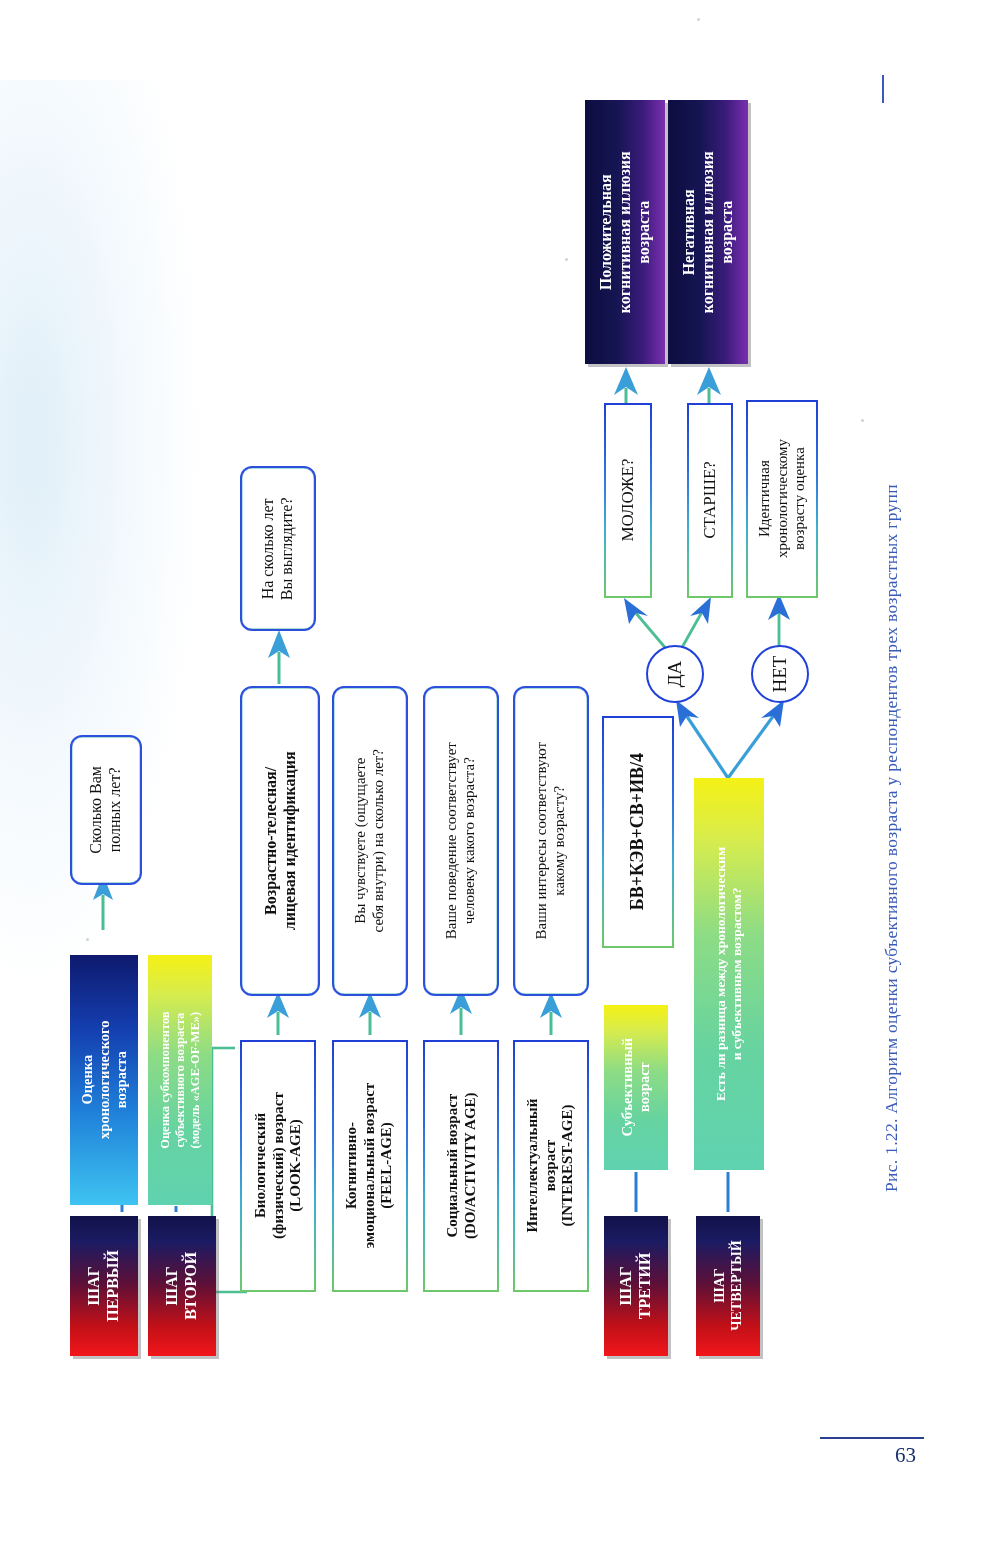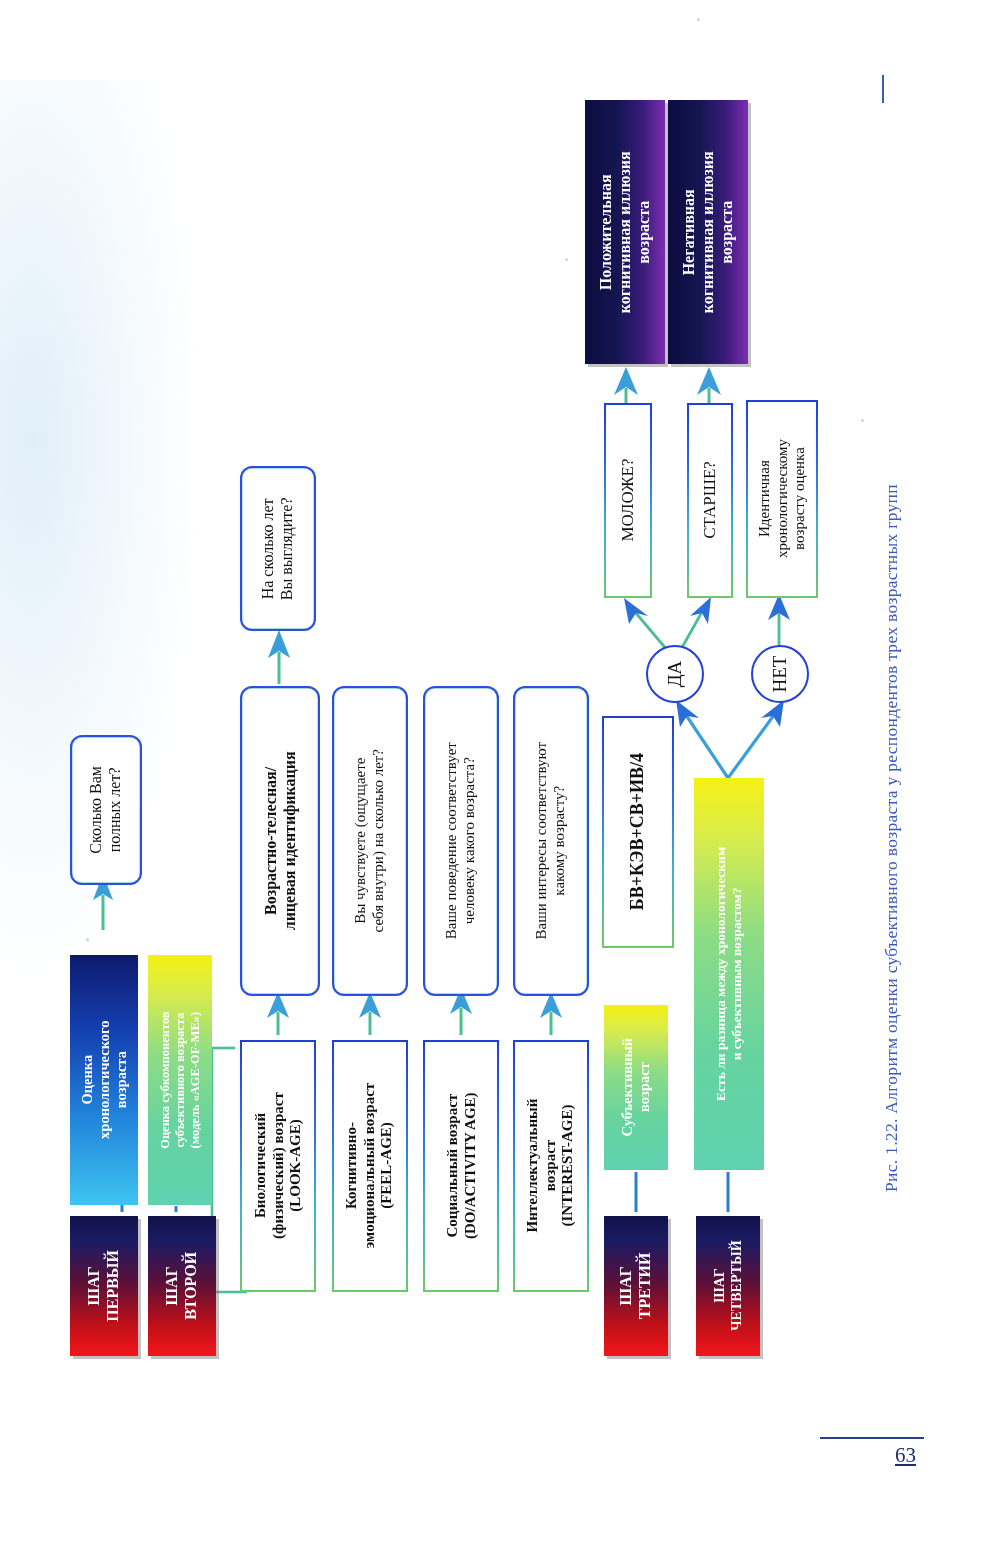--- a/index.html
+++ b/index.html
@@ -72,21 +72,20 @@
     color:#3a5bb8;
     font-family:"Liberation Serif", serif;
     font-size:17.5px;
     letter-spacing:0.3px;
     white-space:nowrap;
     transform-origin:0 0;
   }
   .folio{
     position:absolute;color:#1b2f6e;font-size:21px;
     font-family:"Liberation Serif", serif;
-    text-decoration:underline;
   }
   .folio-rule{position:absolute;height:2px;background:#2a3f8f;}
 </style>
 </head>
 <body>
 
 <div class="scan-blob"></div>
 <div class="scan-dot" style="left:697px;top:18px;width:3px;height:3px;"></div>
 <div class="scan-dot" style="left:86px;top:938px;width:3px;height:3px;"></div>
 <div class="scan-dot" style="left:565px;top:258px;width:3px;height:3px;"></div>

